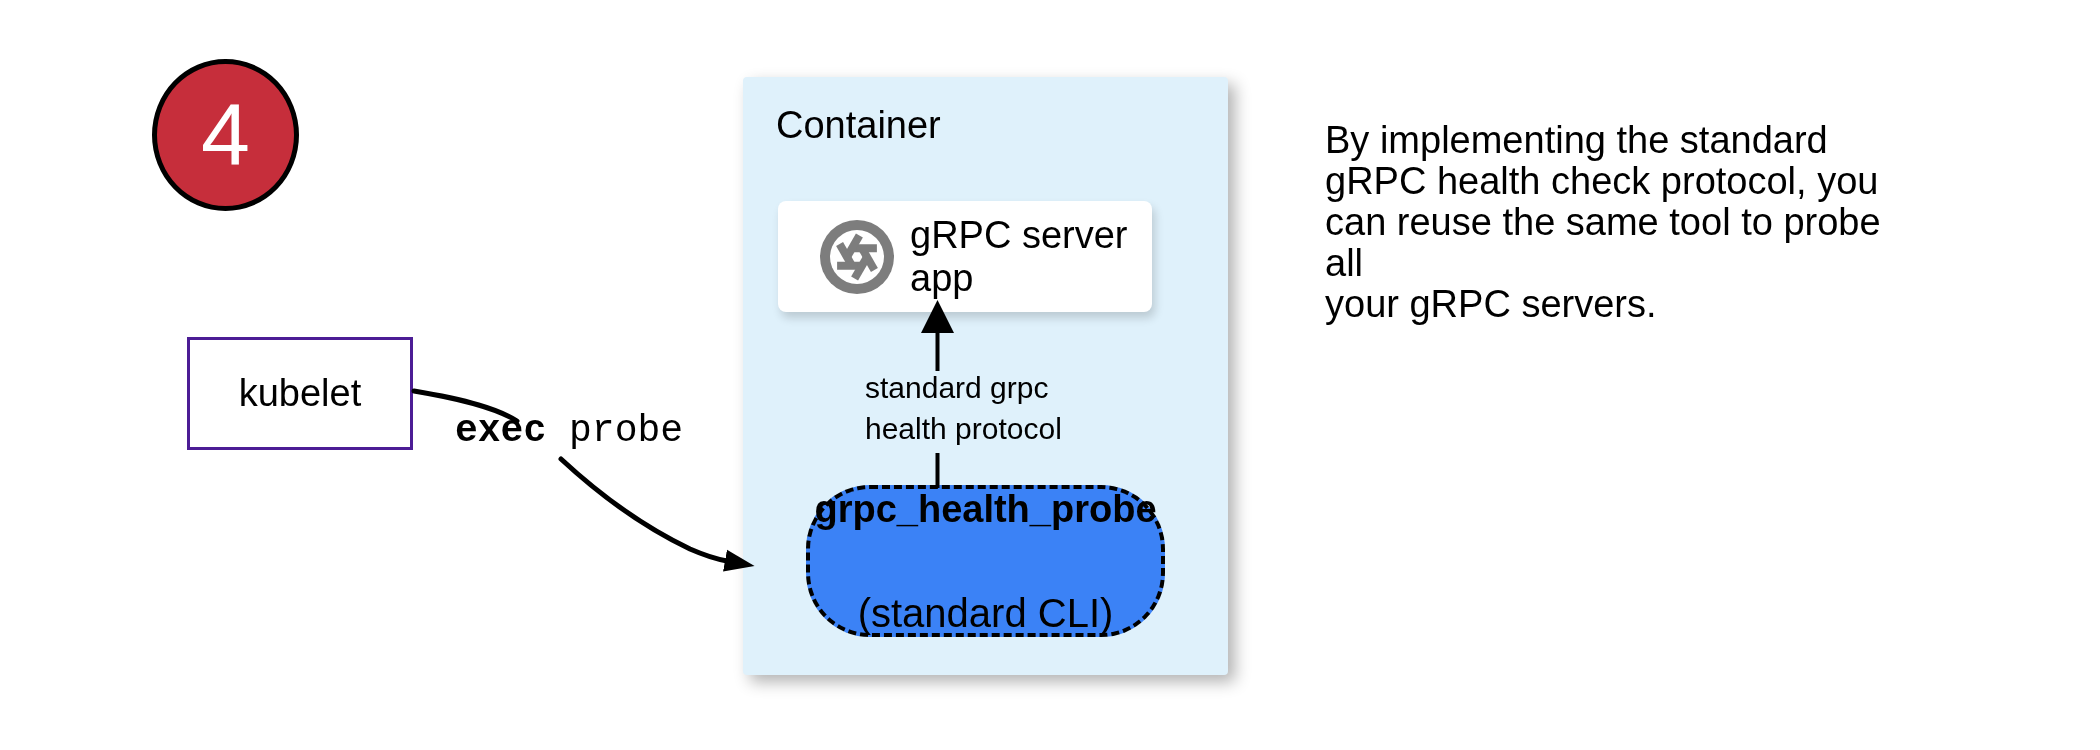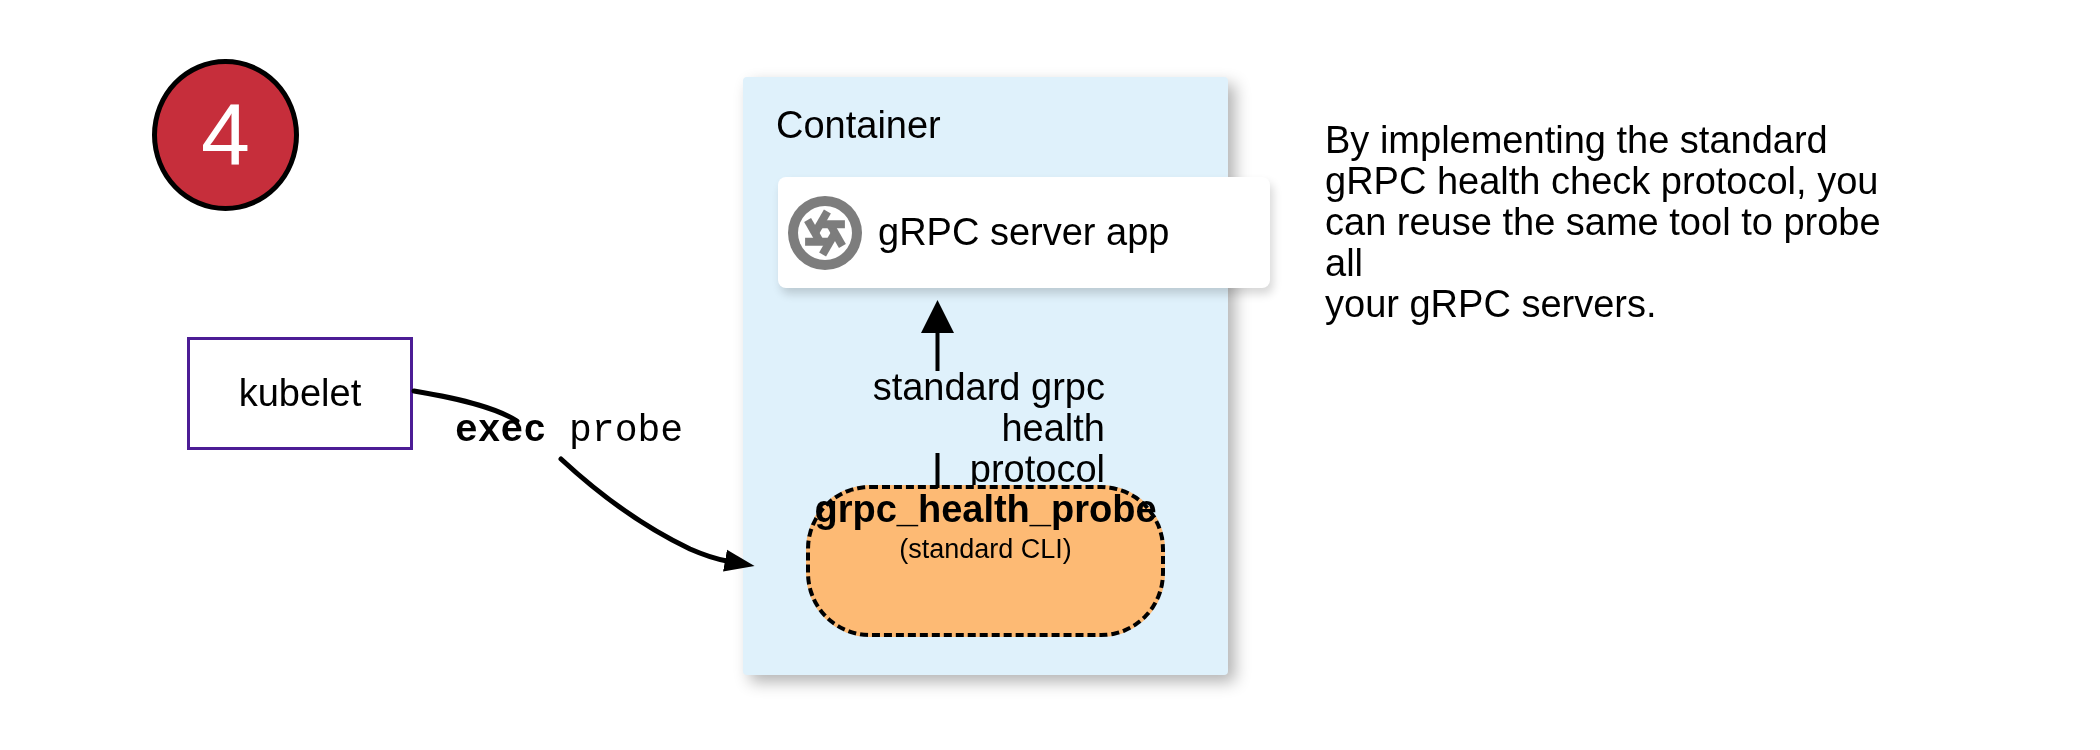--- a/index.html
+++ b/index.html
@@ -31,38 +31,38 @@
   }
   .exec-label b{font-weight:bold;}
 
   
   .container-box{
     left:695px;top:77px;width:485px;height:598px;background:#DFF1FB;
     border-radius:4px;box-shadow:7px 7px 16px rgba(0,0,0,0.30);z-index:1;margin-left:48px;
   }
   .container-label{left:33px;top:28px;font-size:38px;line-height:41px;}
   .server-box{
-    left:35px;top:100px;width:492px;height:111px;background:#fff;border-radius:8px;
+    left:35px;top:124px;width:374px;height:111px;background:#fff;border-radius:8px;
     box-shadow:3px 6px 10px rgba(0,0,0,0.16);
-    display:flex;align-items:center;padding-left:9px;box-sizing:border-box;
+    display:flex;align-items:center;padding-left:41px;box-sizing:border-box;
   }
   .server-box .icon{flex:0 0 auto;width:76px;height:76px;margin-right:15px;display:block;}
   .server-label{font-size:38px;}
   .protocol-label{
-    left:122px;top:290px;width:240px;text-align:right;
-    font-size:38px;line-height:41px;white-space:pre-line;
+    left:122px;top:290px;width:240px;text-align:left;
+    font-size:30px;line-height:41px;white-space:pre-line;
   }
   .probe-box{
-    left:63px;top:408px;width:359px;height:152px;background:#fdba74;
+    left:63px;top:408px;width:359px;height:152px;background:#3b82f6;
     border:4px dashed #000;border-radius:64px;box-sizing:border-box;
-    display:flex;flex-direction:column;align-items:center;justify-content:flex-start;
+    display:flex;flex-direction:column;align-items:center;justify-content:space-between;
     text-align:center;
   }
   .probe-title{font-size:38px;font-weight:bold;line-height:40px;}
-  .probe-sub{font-size:27px;line-height:40px;}
+  .probe-sub{font-size:40px;line-height:40px;}
 
   
   .note-text{
     left:1325px;top:120px;width:600px;font-size:38px;line-height:41px;white-space:pre-line;
   }
 
   
   .arrows{left:0;top:0;width:2100px;height:750px;z-index:3;pointer-events:none;}
 </style>
 </head>

